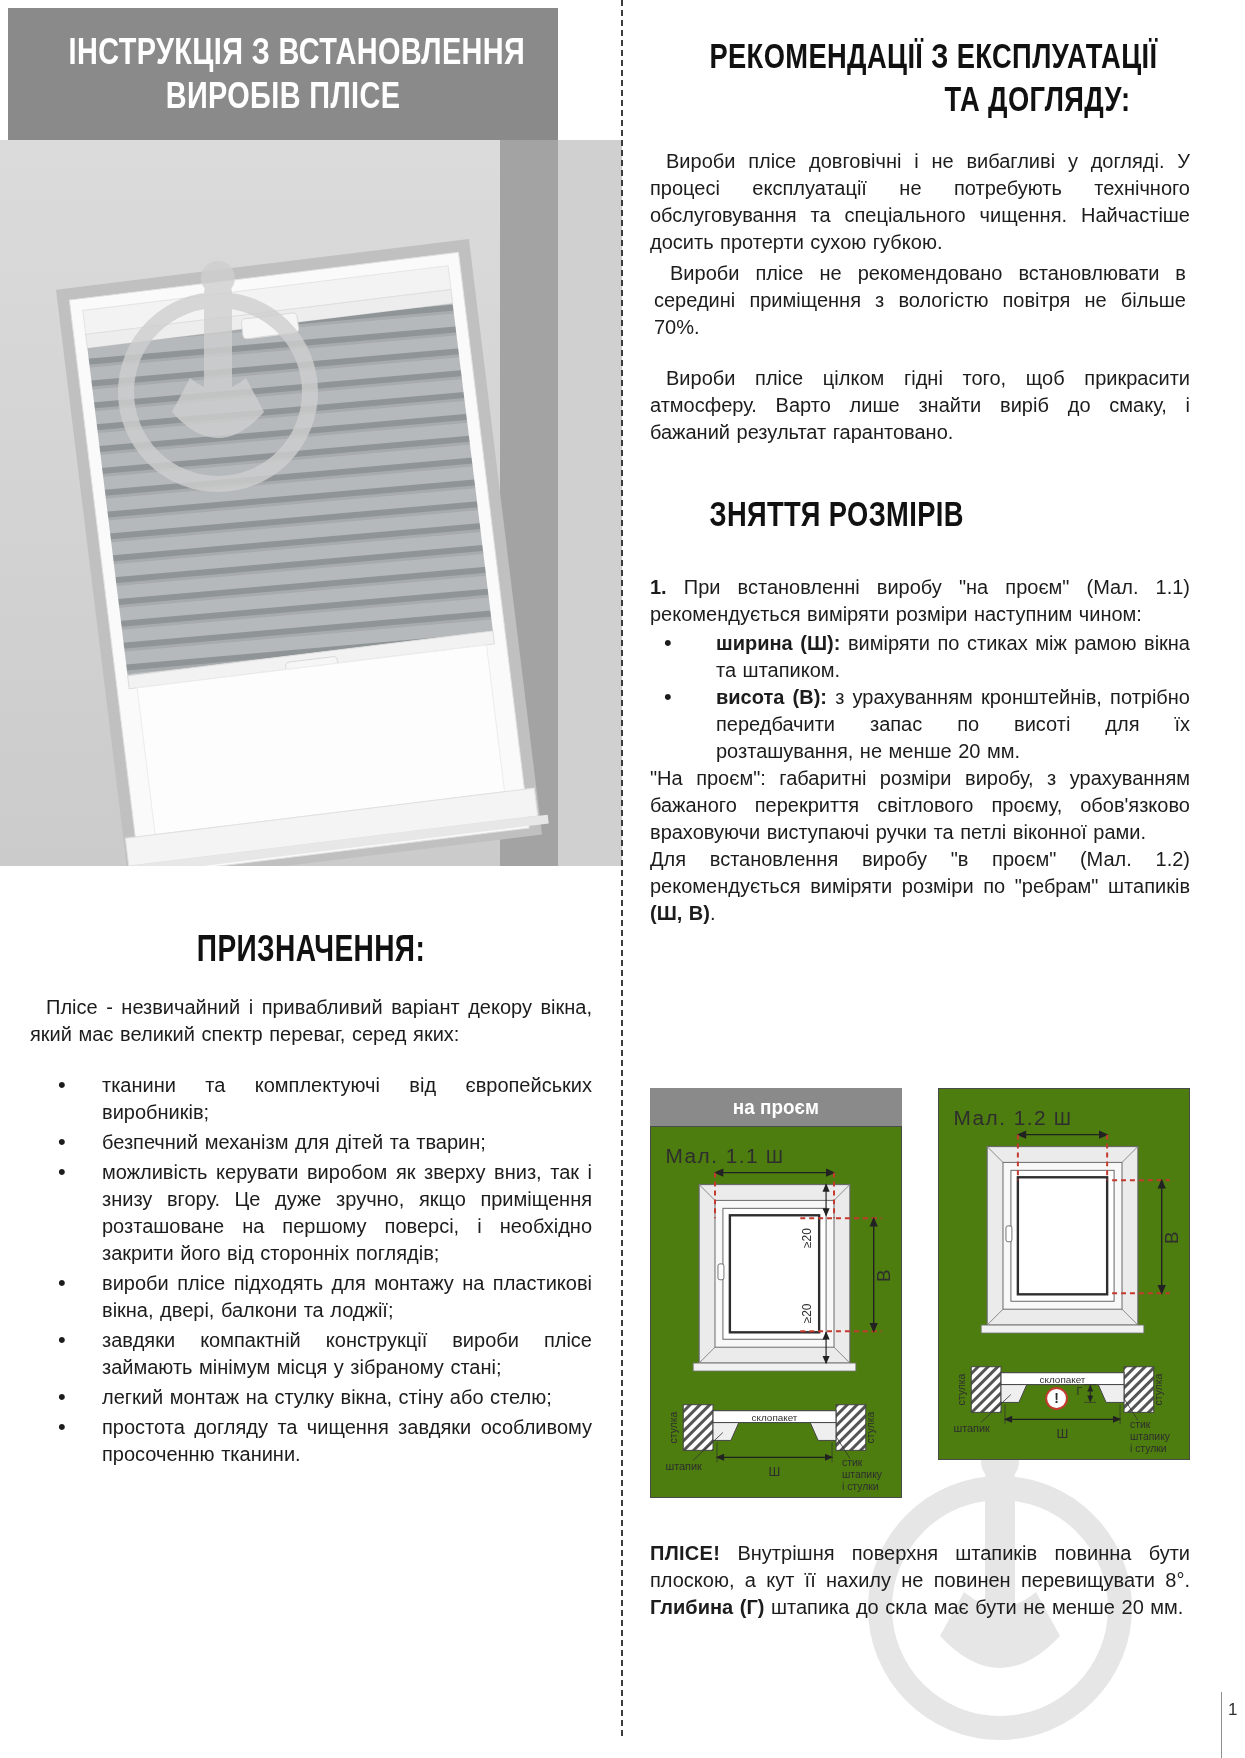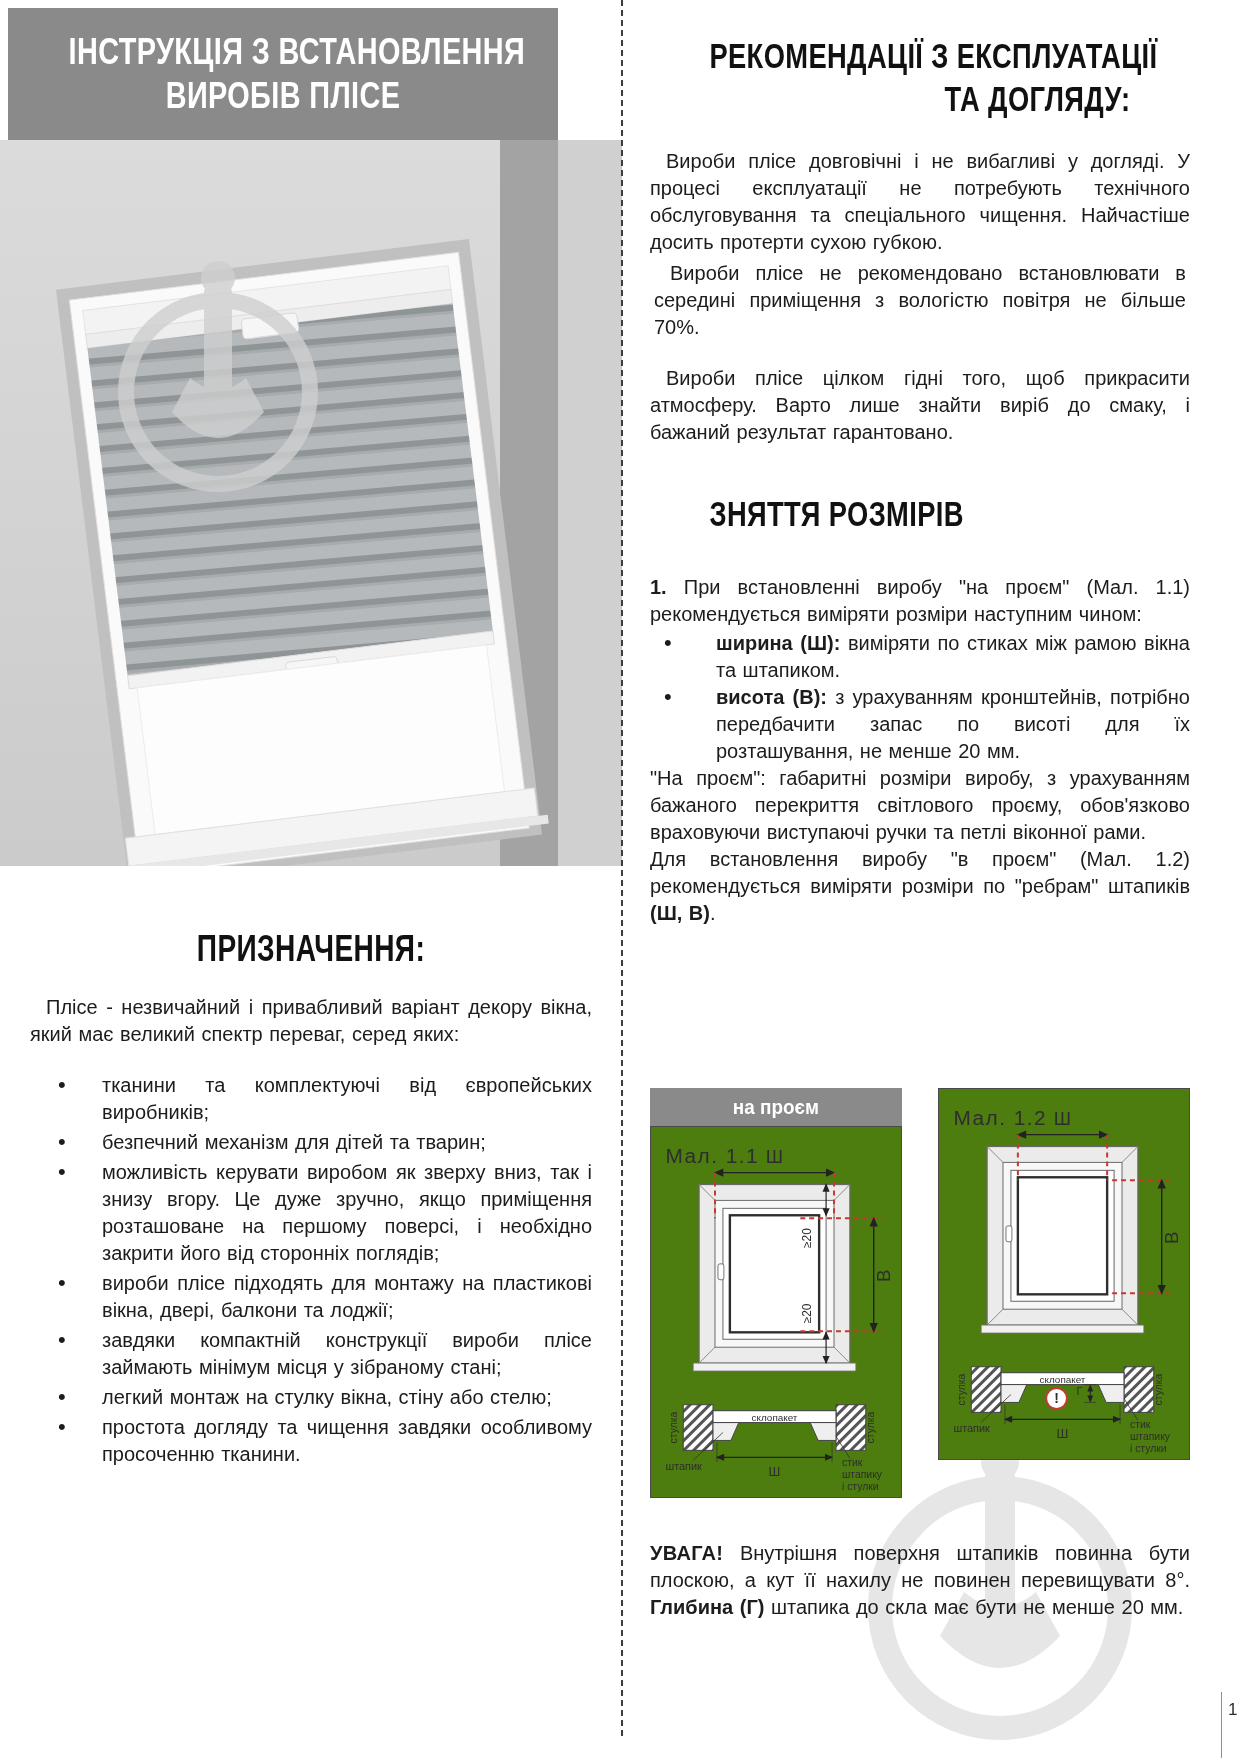--- a/index.html
+++ b/index.html
@@ -279,19 +279,19 @@
           <line x1="200" y1="334" x2="186" y2="312" stroke="#333" stroke-width=".8"></line>
           <text x="192" y="342" font-size="10.5">стик</text>
           <text x="192" y="354" font-size="10.5">штапику</text>
           <text x="192" y="366" font-size="10.5">і стулки</text>
         </svg>
       </div>
     </div>
   </div>
 
   <div class="attention body-txt j">
-    <span class="attn-label">УВАГА!</span><span> Внутрішня поверхня штапиків повинна бути плоскою, а кут її нахилу не повинен перевищувати 8°. </span><b>Глибина (Г)</b><span> штапика до скла має бути не менше 20 мм.</span>
+    <span class="attn-label">ПЛІСЕ!</span><span> Внутрішня поверхня штапиків повинна бути плоскою, а кут її нахилу не повинен перевищувати 8°. </span><b>Глибина (Г)</b><span> штапика до скла має бути не менше 20 мм.</span>
   </div>
 
   <div class="pageno-line"></div>
   <div class="pageno">1</div>
 
 </div>
 
 </body></html>

